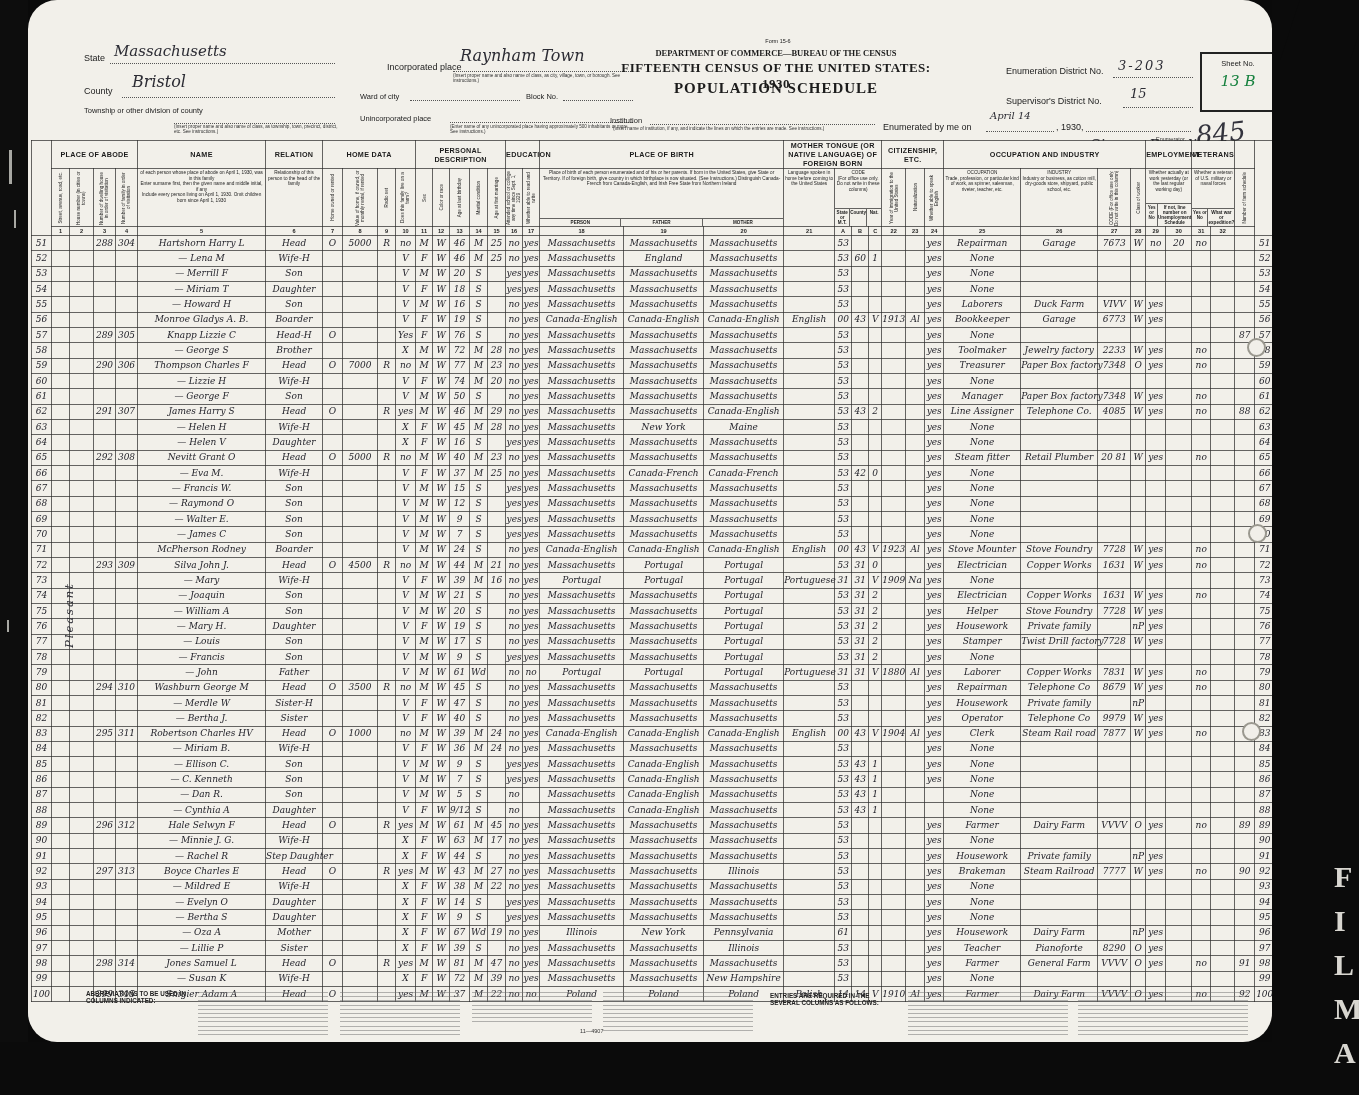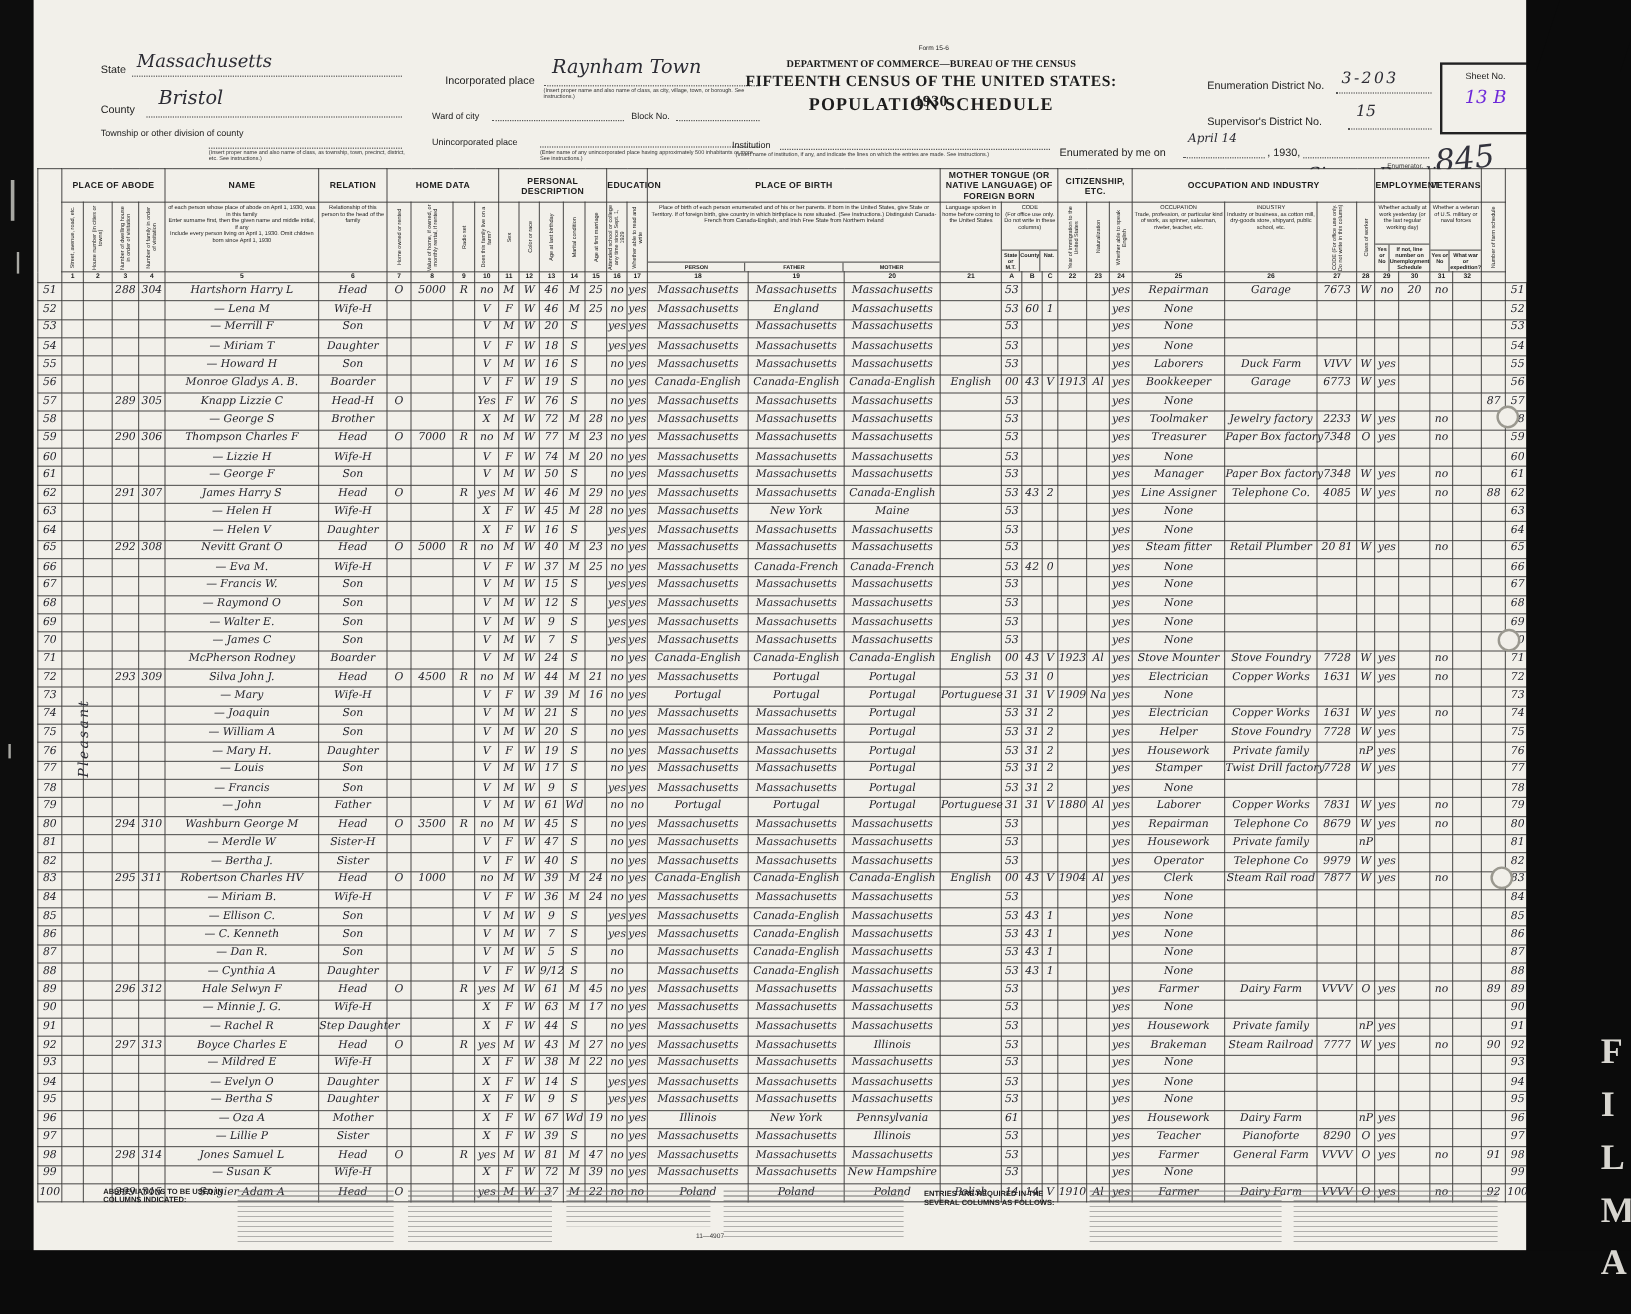--- a/index.html
+++ b/index.html
@@ -8,28 +8,28 @@
   
   #left-strip{position:absolute;left:0;top:0;width:28px;height:1095px;background:#0d0d0d;}
   .streak{position:absolute;background:#cfcfc9;opacity:.8;}
   #right-strip{position:absolute;left:1272px;top:0;width:87px;height:1095px;background:#0b0b0b;}
   #bottom-strip{position:absolute;left:0;top:1042px;width:1359px;height:53px;background:#0b0b0b;}
   #corner-blob{position:absolute;left:1290px;top:0;width:70px;height:60px;background:#0b0b0b;transform:skewX(-18deg);}
   .film-letter{position:absolute;left:1334px;color:#d8d6d0;font:bold 30px "Liberation Serif",serif;letter-spacing:2px;}
   .hole{position:absolute;width:19px;height:19px;border-radius:50%;background:#f1efe9;border:2px solid #9a988f;box-sizing:border-box;}
 
   
-  #sheet{position:absolute;left:28px;top:0;width:1244px;height:1042px;background:#f2f0ea;color:#1c1c1c;}
+  #sheet{position:absolute;left:28px;top:0;width:1244px;height:1042px;background:#f2f0ea;color:#1c1c1c;border-radius:29px;}
 
   
   .lab{position:absolute;font-size:7.5px;color:#222;}
   .lab.big{font-size:9px;}
   .note{position:absolute;font-size:4.6px;color:#333;}
   .rule{position:absolute;border-bottom:1px dotted #555;height:1px;}
-  .hw{font-family:"DejaVu Serif",serif;font-style:italic;color:#6d28d9;text-align:center;}
+  .hw{font-family:"DejaVu Serif",serif;font-style:italic;color:#15803d;text-align:center;}
   .hwv{position:absolute;font-family:"DejaVu Serif",serif;font-style:italic;color:#2c2c34;white-space:nowrap;}
   #dept{position:absolute;left:598px;top:48px;width:300px;text-align:center;font-weight:bold;font-size:8.5px;font-family:"Liberation Serif",serif;}
   #form-no{position:absolute;left:700px;top:38px;width:100px;text-align:center;font-size:5.5px;}
   #census-title{position:absolute;left:588px;top:60px;width:320px;text-align:center;font-weight:bold;font-size:13px;font-family:"Liberation Serif",serif;letter-spacing:.5px;}
   #sched-title{position:absolute;left:618px;top:80px;width:260px;text-align:center;font-weight:bold;font-size:15px;font-family:"Liberation Serif",serif;letter-spacing:1px;}
   #sheet-box{position:absolute;left:1172px;top:52px;width:72px;height:56px;border:2px solid #222;text-align:center;}
   #sheet-box .lab2{font-size:7.5px;margin-top:5px;}
   #scribble{position:absolute;left:1168px;top:118px;font:italic 26px "DejaVu Serif",serif;color:#33333d;transform:rotate(-6deg);}
 
   
@@ -74,21 +74,21 @@
     <span class="lab big" style="left:56px;top:53px;">State</span>
     <span class="hwv" style="left:86px;top:42px;font-size:15px;">Massachusetts</span>
     <div class="rule" style="left:82px;top:62px;width:225px;"></div>
     <span class="lab big" style="left:56px;top:86px;">County</span>
     <span class="hwv" style="left:104px;top:72px;font-size:16px;">Bristol</span>
     <div class="rule" style="left:94px;top:96px;width:213px;"></div>
     <span class="lab" style="left:56px;top:106px;width:120px;">Township or other division of county</span>
     <div class="rule" style="left:146px;top:122px;width:161px;"></div>
     <span class="note" style="left:146px;top:124px;width:165px;">(Insert proper name and also name of class, as township, town, precinct, district, etc.  See instructions.)</span>
 
-    <span class="lab big" style="left:316px;top:62px;padding-left:27px;">Incorporated place</span>
+    <span class="lab big" style="left:332px;top:62px;padding-left:27px;">Incorporated place</span>
     <span class="hwv" style="left:432px;top:46px;font-size:16px;">Raynham Town</span>
     <div class="rule" style="left:425px;top:70px;width:180px;"></div>
     <span class="note" style="left:425px;top:73px;width:185px;">(Insert proper name and also name of class, as city, village, town, or borough.  See instructions.)</span>
     <span class="lab" style="left:332px;top:92px;">Ward of city</span>
     <div class="rule" style="left:382px;top:99px;width:110px;"></div>
     <span class="lab" style="left:498px;top:92px;">Block No.</span>
     <div class="rule" style="left:535px;top:99px;width:70px;"></div>
     <span class="lab" style="left:332px;top:114px;">Unincorporated place</span>
     <div class="rule" style="left:422px;top:121px;width:183px;"></div>
     <span class="note" style="left:422px;top:124px;width:185px;">(Enter name of any unincorporated place having approximately 500 inhabitants or more.  See instructions.)</span>

